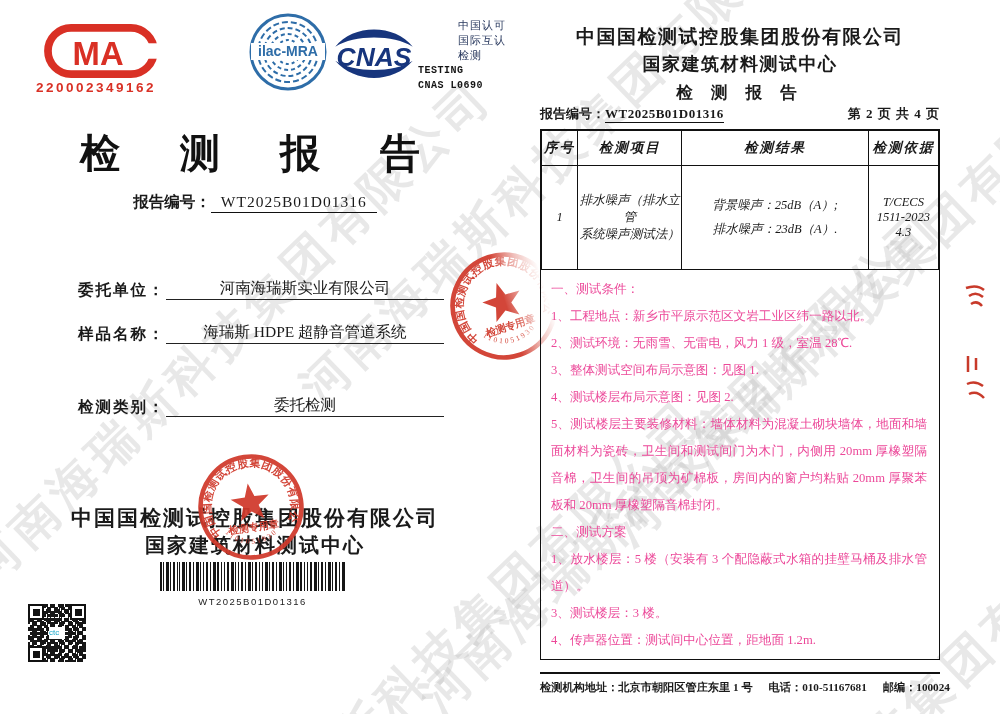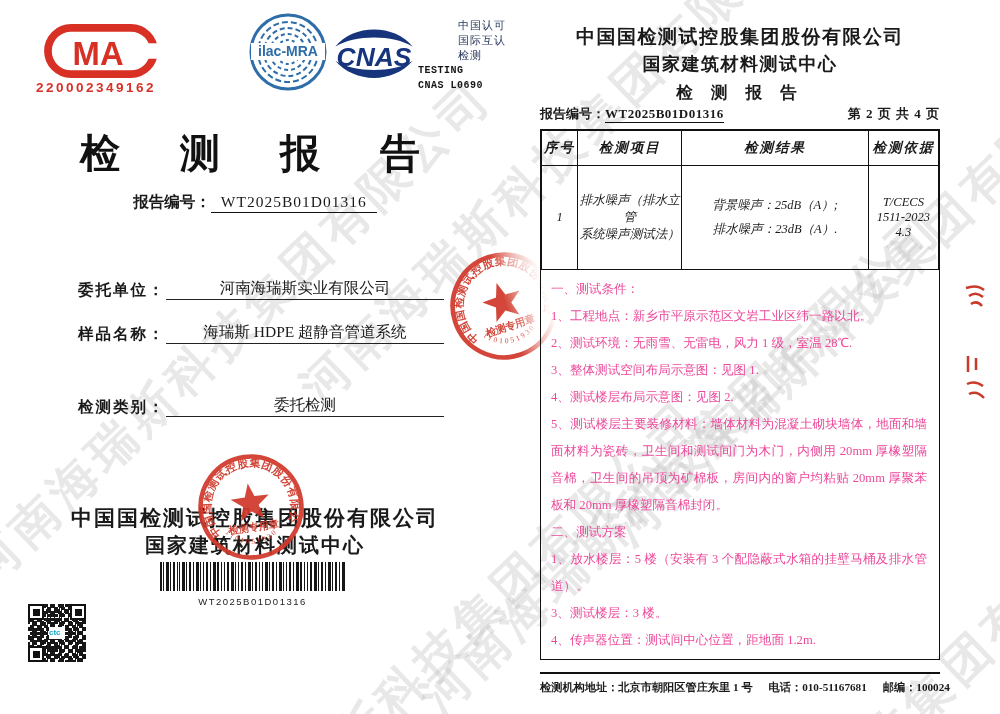--- a/index.html
+++ b/index.html
@@ -36,21 +36,21 @@
   .barcode-text{font-size:9.5px;letter-spacing:1.5px;color:#222;margin-top:1px;font-family:"Liberation Sans", sans-serif;}
   
   .qr{left:8px;top:604px;width:58px;height:58px;
       background-image:repeating-conic-gradient(#161616 0 25%, transparent 0 50%),
                        repeating-conic-gradient(#161616 0 25%, #fff 0 50%);
       background-size:9px 9px,7px 7px;background-position:0 0,2px 3px;}
   .qr .finder{position:absolute;width:12px;height:12px;border:2.5px solid #111;background:#fff;}
   .qr .finder::after{content:"";position:absolute;left:2.5px;top:2.5px;width:7px;height:7px;background:#111;}
   .qr .f1{left:0;top:0;} .qr .f2{right:0;top:0;} .qr .f3{left:0;bottom:0;}
   .qr .ctc{position:absolute;left:21px;top:23px;width:16px;height:12px;background:#fff;
-      color:#18a7c9;font-family:"Liberation Sans", sans-serif;font-weight:700;font-size:8px;
+      color:#18a7c9;font-family:"Liberation Sans", sans-serif;font-weight:400;font-size:8px;
       text-align:left;line-height:12px;}
   
   .stamp{z-index:3;opacity:0.93;}
   .stamp-edge{left:428px;top:250px;transform:rotate(-18deg);
       -webkit-mask-image:linear-gradient(90deg,#000 52%,rgba(0,0,0,.35) 72%,transparent 90%);
       mask-image:linear-gradient(90deg,#000 52%,rgba(0,0,0,.35) 72%,transparent 90%);}
   .stamp-bottom{left:176px;top:452px;transform:rotate(-8deg);}
   
   .r-h1{left:5px;top:24px;width:400px;text-align:center;font-size:19px;font-weight:700;letter-spacing:1.5px;}
   .r-h2{left:5px;top:52px;width:400px;text-align:center;font-size:18px;font-weight:700;letter-spacing:1.5px;}

